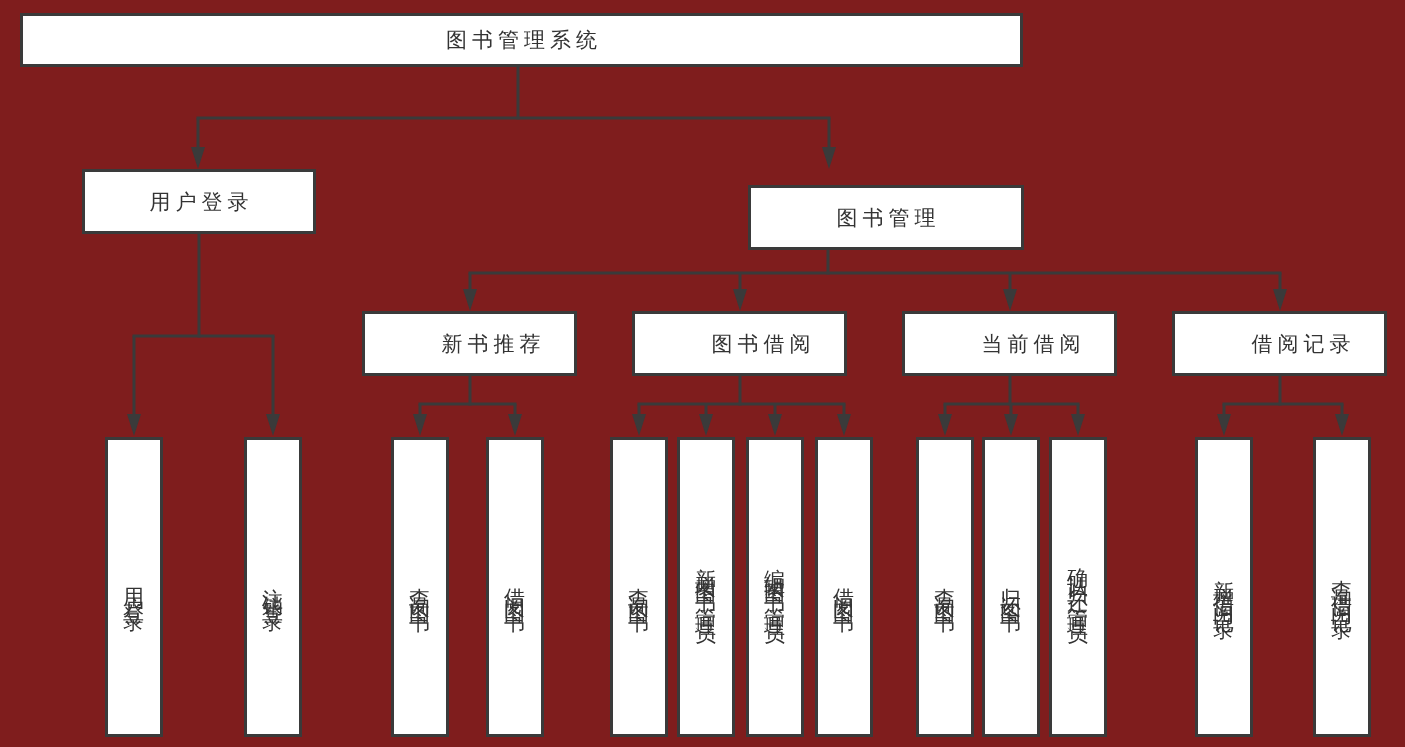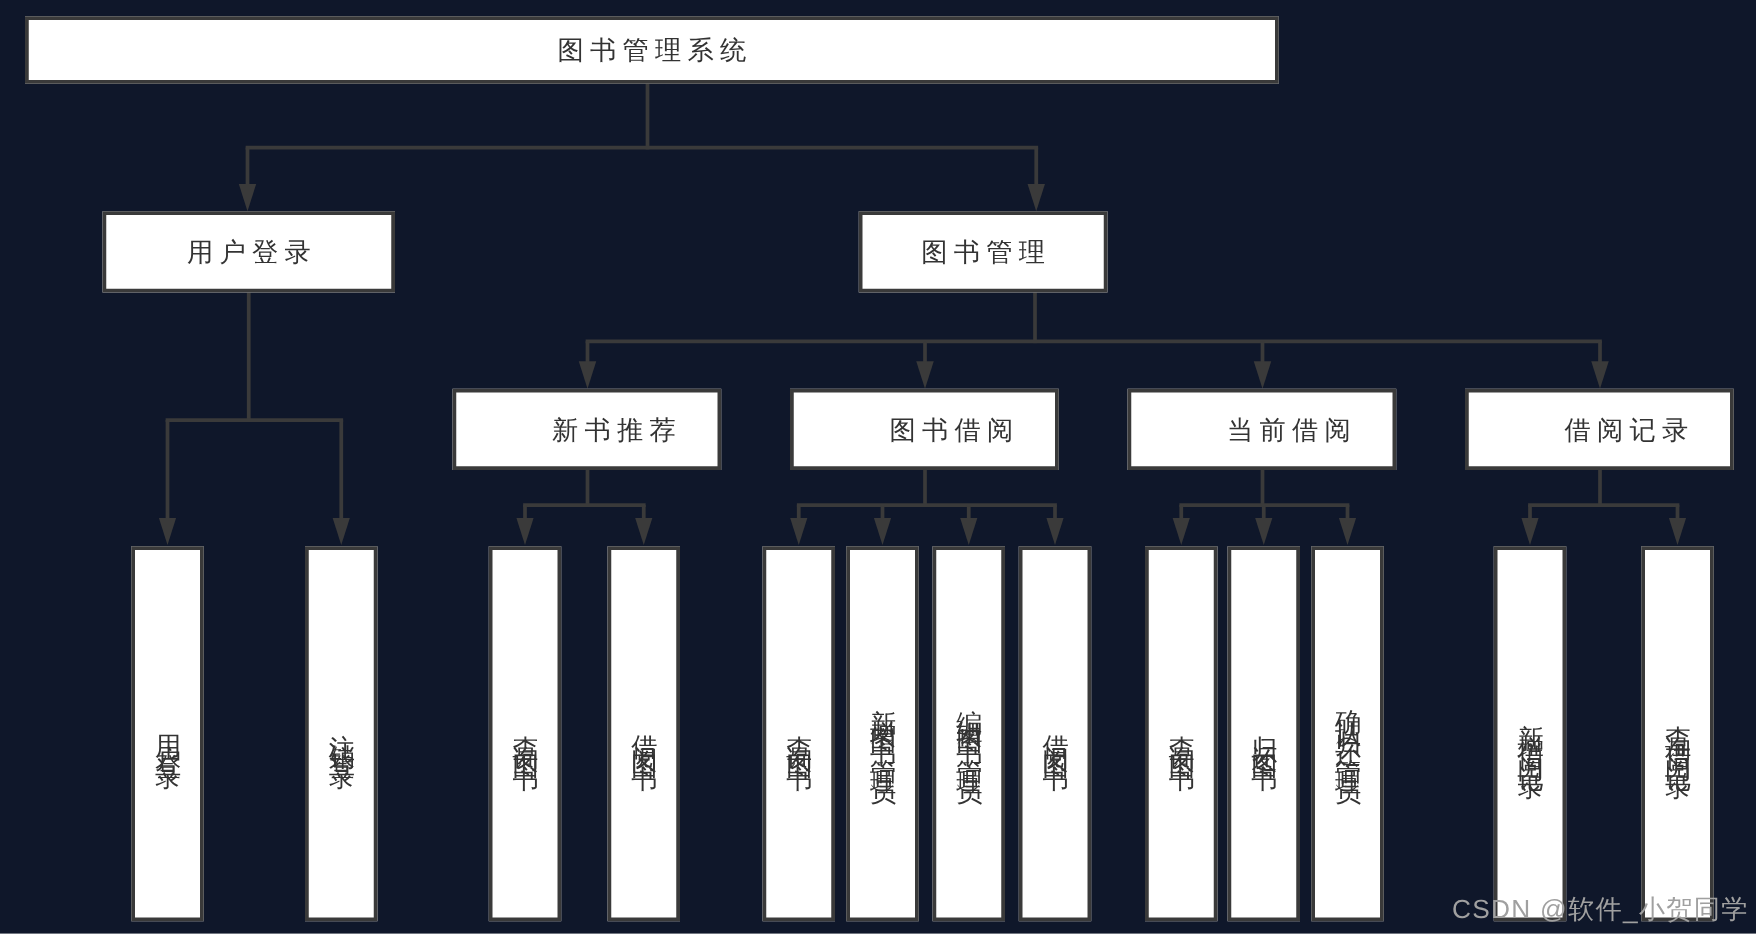--- a/index.html
+++ b/index.html
@@ -5,21 +5,21 @@
   html, body {
     margin: 0;
     padding: 0;
     background: #ffffff;
     font-family: "Liberation Sans", sans-serif;
   }
   .canvas {
     position: relative;
     width: 1405px;
     height: 747px;
-    background: #0f172a;
+    background: #7f1d1d;
     overflow: hidden;
   }
   .wires {
     position: absolute;
     left: 0;
     top: 0;
     pointer-events: none;
   }
   .node {
     position: absolute;
@@ -130,21 +130,21 @@
     </g>
   </svg>
 
   <div class="node h root">
     <span>图书管理系统</span>
   </div>
 
   <div class="node h lvl2" style="left:82px;width:234px;">
     <span>用户登录</span>
   </div>
-  <div class="node h lvl2" style="left:687px;width:199px;">
+  <div class="node h lvl2" style="left:748px;width:276px;margin-top:16px;">
     <span>图书管理</span>
   </div>
 
   <div class="node h lvl3" style="left:362px;">
     <span>新书推荐</span>
   </div>
   <div class="node h lvl3" style="left:632px;text-align:center;">
     <span>图书借阅</span>
   </div>
   <div class="node h lvl3" style="left:902px;font-family:Liberation Serif, serif;">
@@ -191,15 +191,14 @@
     <span>确认归还（管理员）</span>
   </div>
 
   <div class="node v" style="left:1195px;">
     <span>新增借阅记录</span>
   </div>
   <div class="node v" style="left:1313px;">
     <span>查询借阅记录</span>
   </div>
 
-  <div class="watermark">CSDN @软件_小贺同学</div>
 
 </div>
 
 </body></html>

